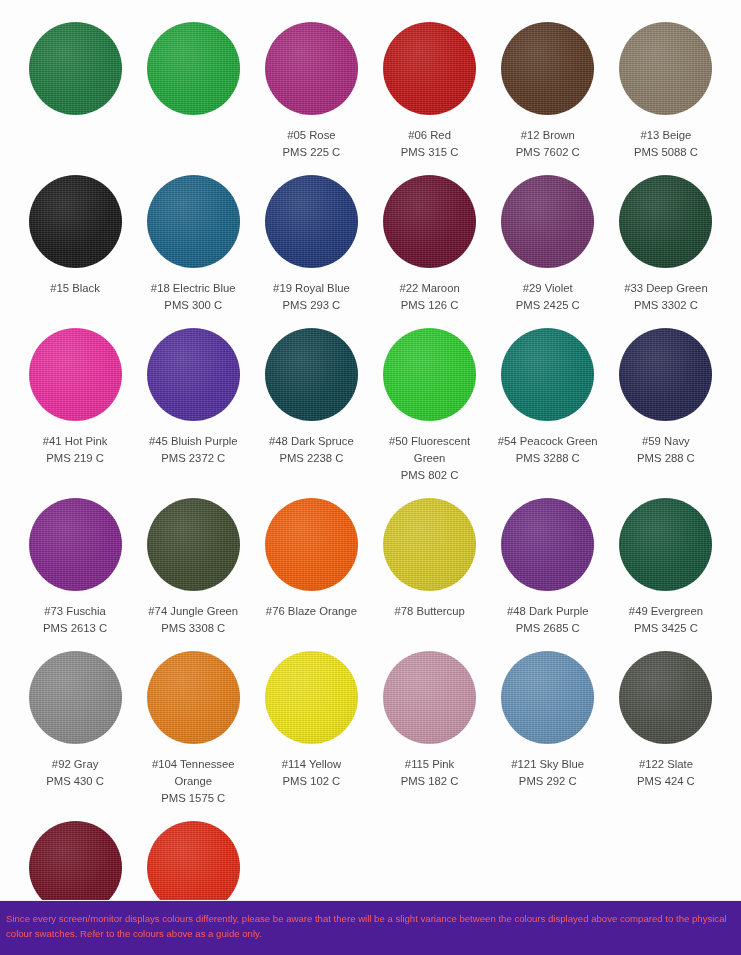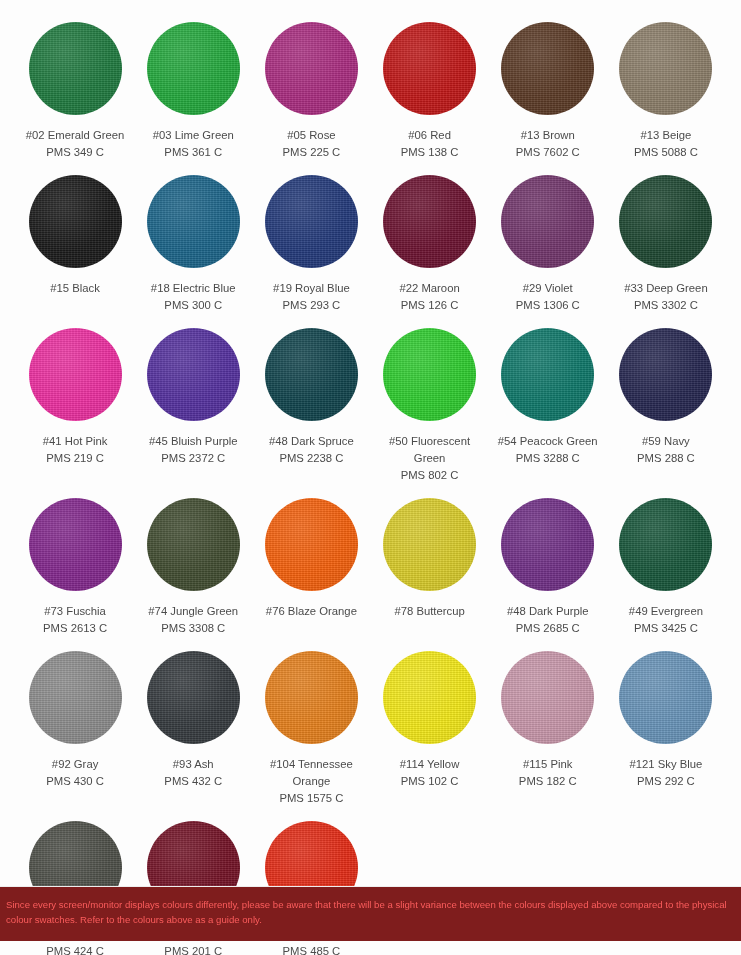--- a/index.html
+++ b/index.html
@@ -86,73 +86,65 @@
   .swatch-name {
     display: block;
   }
   .swatch-pms {
     display: block;
   }
   .footer-note {
     position: absolute;
     left: 0;
     right: 0;
-    bottom: 14px;
+    bottom: 0;
     height: 55px;
-    background: #7f1d1d;
+    background: #4c1d95;
     border-top: 1px solid #eeeeee;
     box-sizing: border-box;
     padding: 10px 14px 0 6px;
   }
   .footer-note p {
     margin: 0;
     color: #fb5c5c;
     font-size: 9.6px;
     line-height: 15px;
     font-family: "Liberation Sans", sans-serif;
   }
 </style>
 </head>
 <body>
 
 <div class="page">
 
   <div class="swatch-grid" id="swatch-grid">
       <div class="swatch-cell">
         <div class="swatch-disc" title="#02 Emerald Green" style="background: rgb(31, 122, 63);"></div>
-        <div class="swatch-caption">
-          <span class="swatch-name">#02 Emerald Green</span>
-          <span class="swatch-pms">PMS 349 C</span>
-        </div>
       </div>
       <div class="swatch-cell">
         <div class="swatch-disc" title="#03 Lime Green" style="background: rgb(34, 168, 60);"></div>
-        <div class="swatch-caption">
-          <span class="swatch-name">#03 Lime Green</span>
-          <span class="swatch-pms">PMS 361 C</span>
-        </div>
       </div>
       <div class="swatch-cell">
         <div class="swatch-disc" title="#05 Rose" style="background: rgb(169, 44, 127);"></div>
         <div class="swatch-caption">
           <span class="swatch-name">#05 Rose</span>
           <span class="swatch-pms">PMS 225 C</span>
         </div>
       </div>
       <div class="swatch-cell">
         <div class="swatch-disc" title="#06 Red" style="background: rgb(192, 23, 23);"></div>
         <div class="swatch-caption">
           <span class="swatch-name">#06 Red</span>
-          <span class="swatch-pms">PMS 138 C</span>
+          <span class="swatch-pms">PMS 315 C</span>
         </div>
       </div>
       <div class="swatch-cell">
         <div class="swatch-disc" title="#12 Brown" style="background: rgb(91, 58, 38);"></div>
         <div class="swatch-caption">
-          <span class="swatch-name">#13 Brown</span>
+          <span class="swatch-name">#12 Brown</span>
           <span class="swatch-pms">PMS 7602 C</span>
         </div>
       </div>
       <div class="swatch-cell">
         <div class="swatch-disc" title="#13 Beige" style="background: rgb(139, 125, 104);"></div>
         <div class="swatch-caption">
           <span class="swatch-name">#13 Beige</span>
           <span class="swatch-pms">PMS 5088 C</span>
         </div>
       </div>
@@ -180,21 +172,21 @@
         <div class="swatch-disc" title="#22 Maroon" style="background: rgb(108, 18, 48);"></div>
         <div class="swatch-caption">
           <span class="swatch-name">#22 Maroon</span>
           <span class="swatch-pms">PMS 126 C</span>
         </div>
       </div>
       <div class="swatch-cell">
         <div class="swatch-disc" title="#29 Violet" style="background: rgb(113, 53, 107);"></div>
         <div class="swatch-caption">
           <span class="swatch-name">#29 Violet</span>
-          <span class="swatch-pms">PMS 1306 C</span>
+          <span class="swatch-pms">PMS 2425 C</span>
         </div>
       </div>
       <div class="swatch-cell">
         <div class="swatch-disc" title="#33 Deep Green" style="background: rgb(29, 71, 49);"></div>
         <div class="swatch-caption">
           <span class="swatch-name">#33 Deep Green</span>
           <span class="swatch-pms">PMS 3302 C</span>
         </div>
       </div>
       <div class="swatch-cell">
@@ -277,27 +269,20 @@
         <div class="swatch-caption">
           <span class="swatch-name">#49 Evergreen</span>
           <span class="swatch-pms">PMS 3425 C</span>
         </div>
       </div>
       <div class="swatch-cell">
         <div class="swatch-disc" title="#92 Gray" style="background: rgb(140, 140, 140);"></div>
         <div class="swatch-caption">
           <span class="swatch-name">#92 Gray</span>
           <span class="swatch-pms">PMS 430 C</span>
-        </div>
-      </div>
-      <div class="swatch-cell">
-        <div class="swatch-disc" title="#93 Ash" style="background: rgb(53, 58, 62);"></div>
-        <div class="swatch-caption">
-          <span class="swatch-name">#93 Ash</span>
-          <span class="swatch-pms">PMS 432 C</span>
         </div>
       </div>
       <div class="swatch-cell">
         <div class="swatch-disc" title="#104 Tennessee Orange" style="background: rgb(229, 128, 28);"></div>
         <div class="swatch-caption">
           <span class="swatch-name">#104 Tennessee Orange</span>
           <span class="swatch-pms">PMS 1575 C</span>
         </div>
       </div>
       <div class="swatch-cell">

